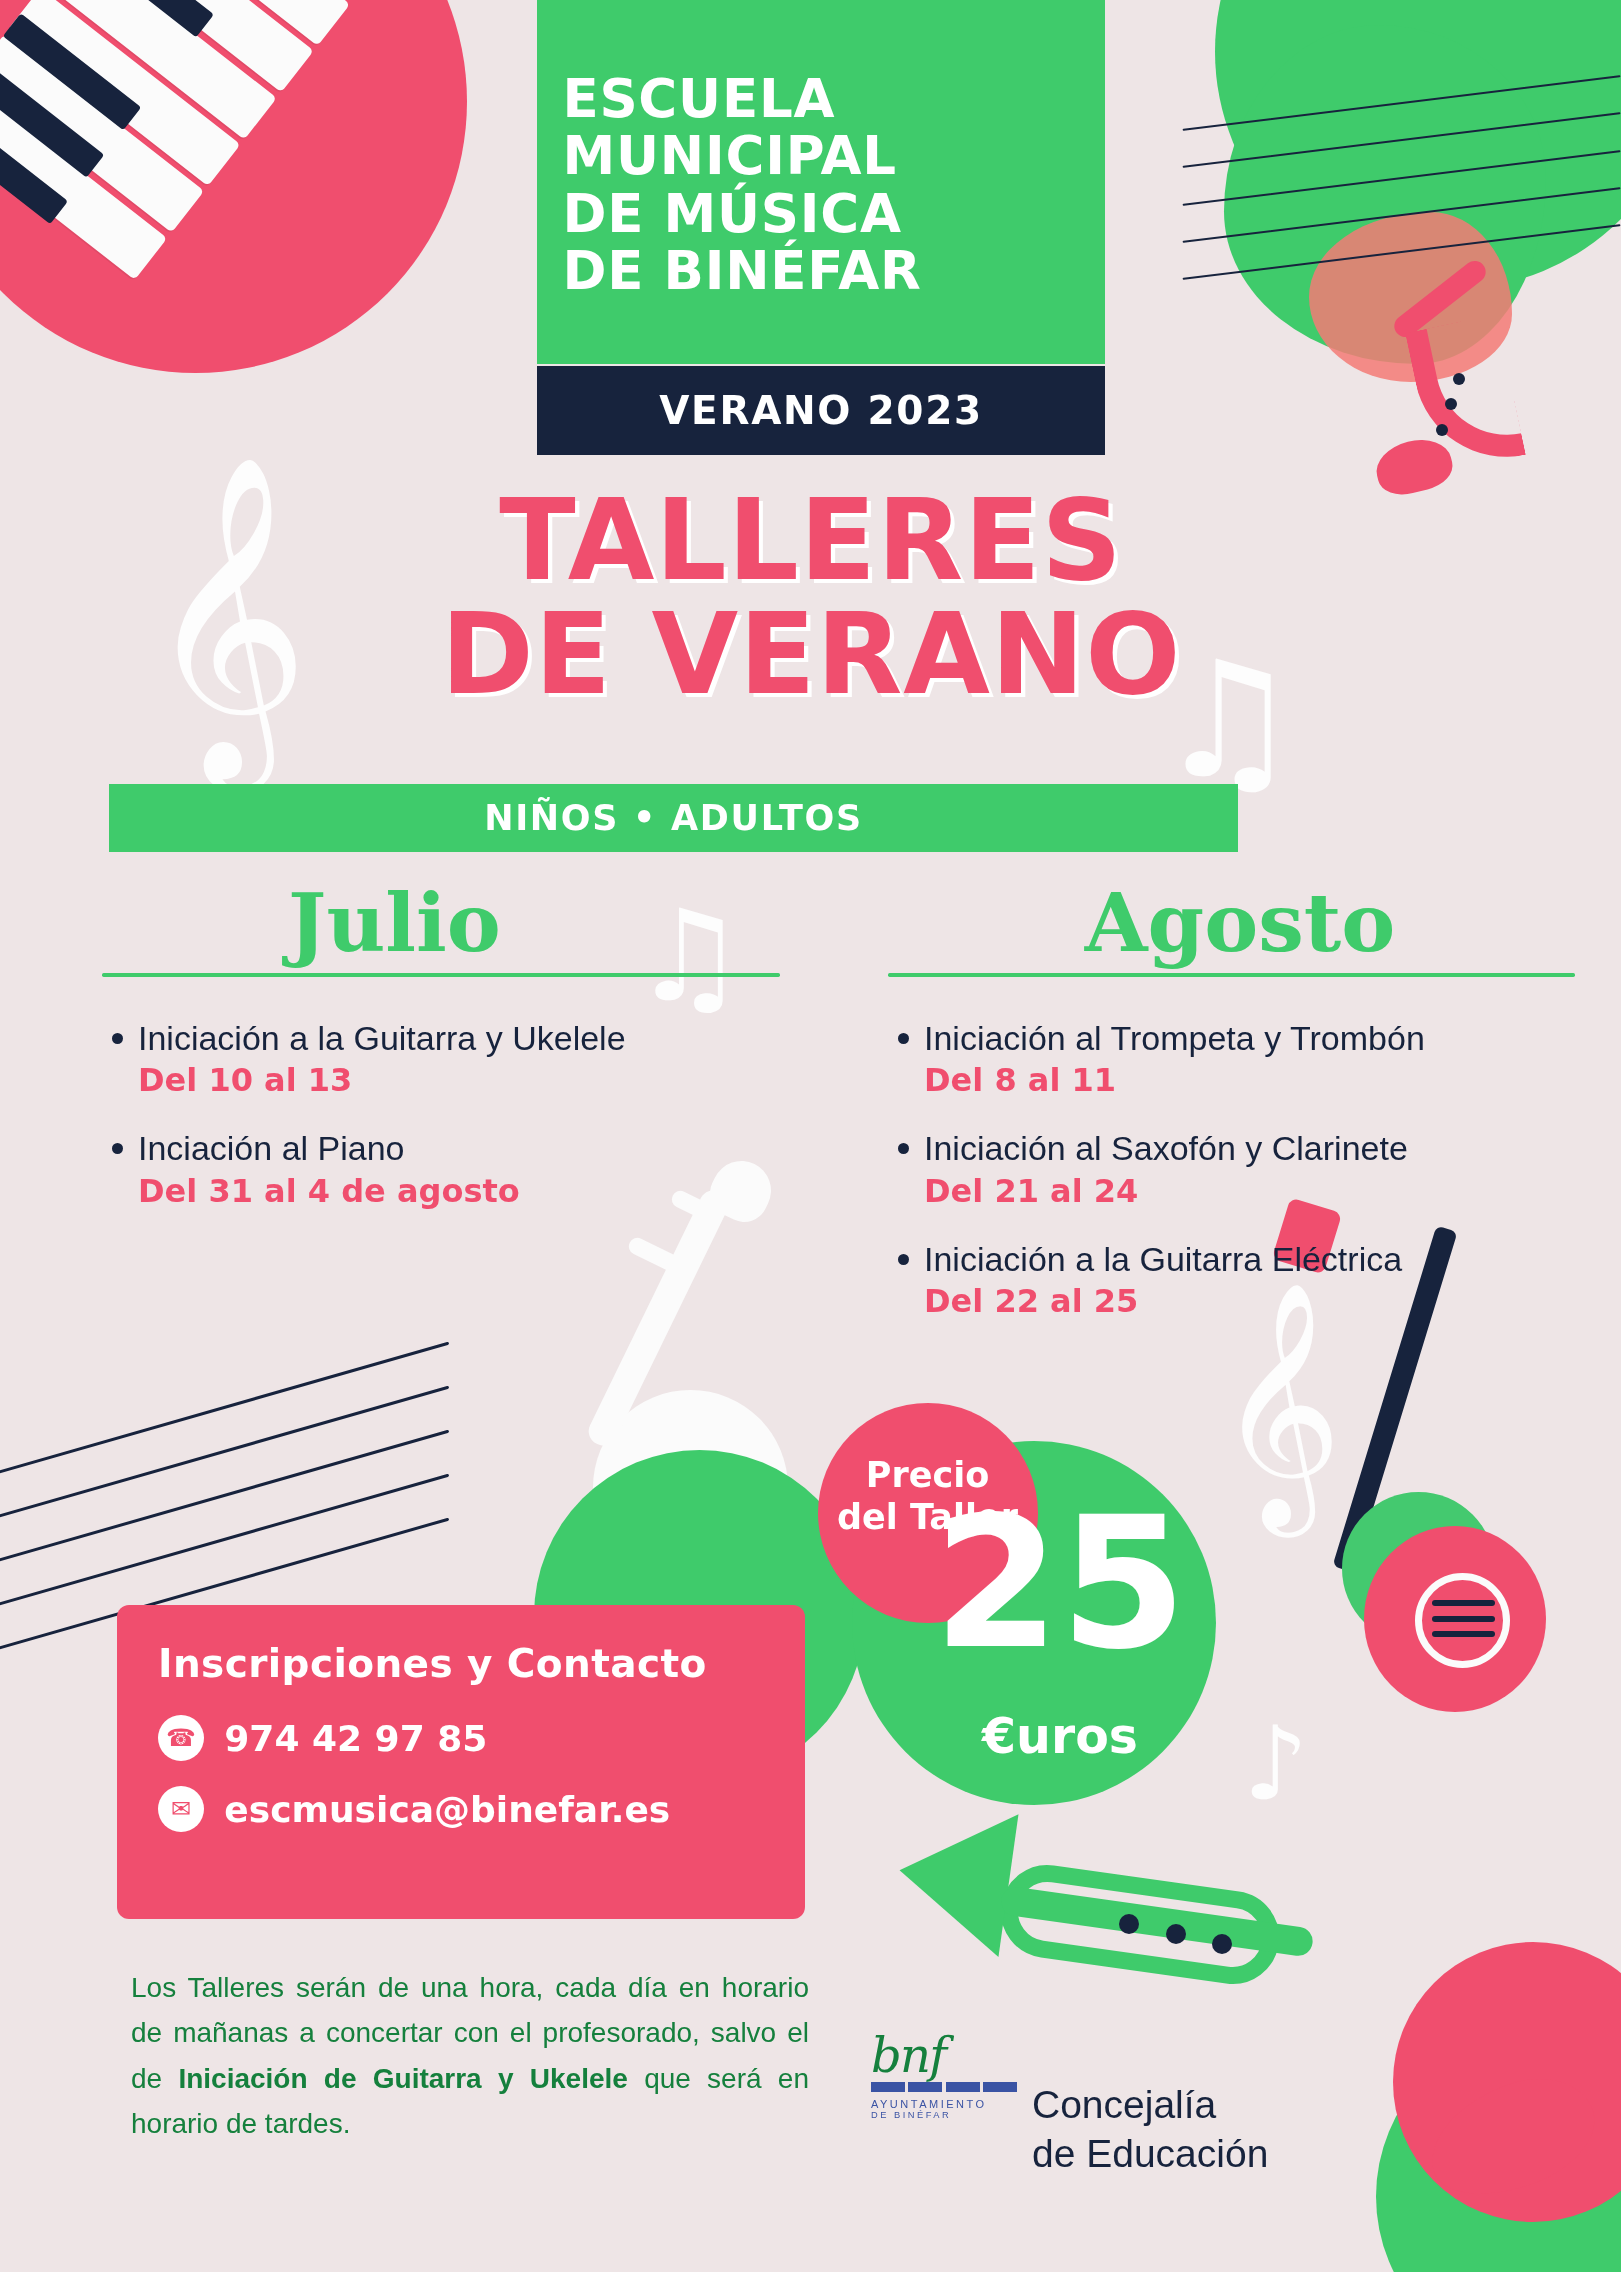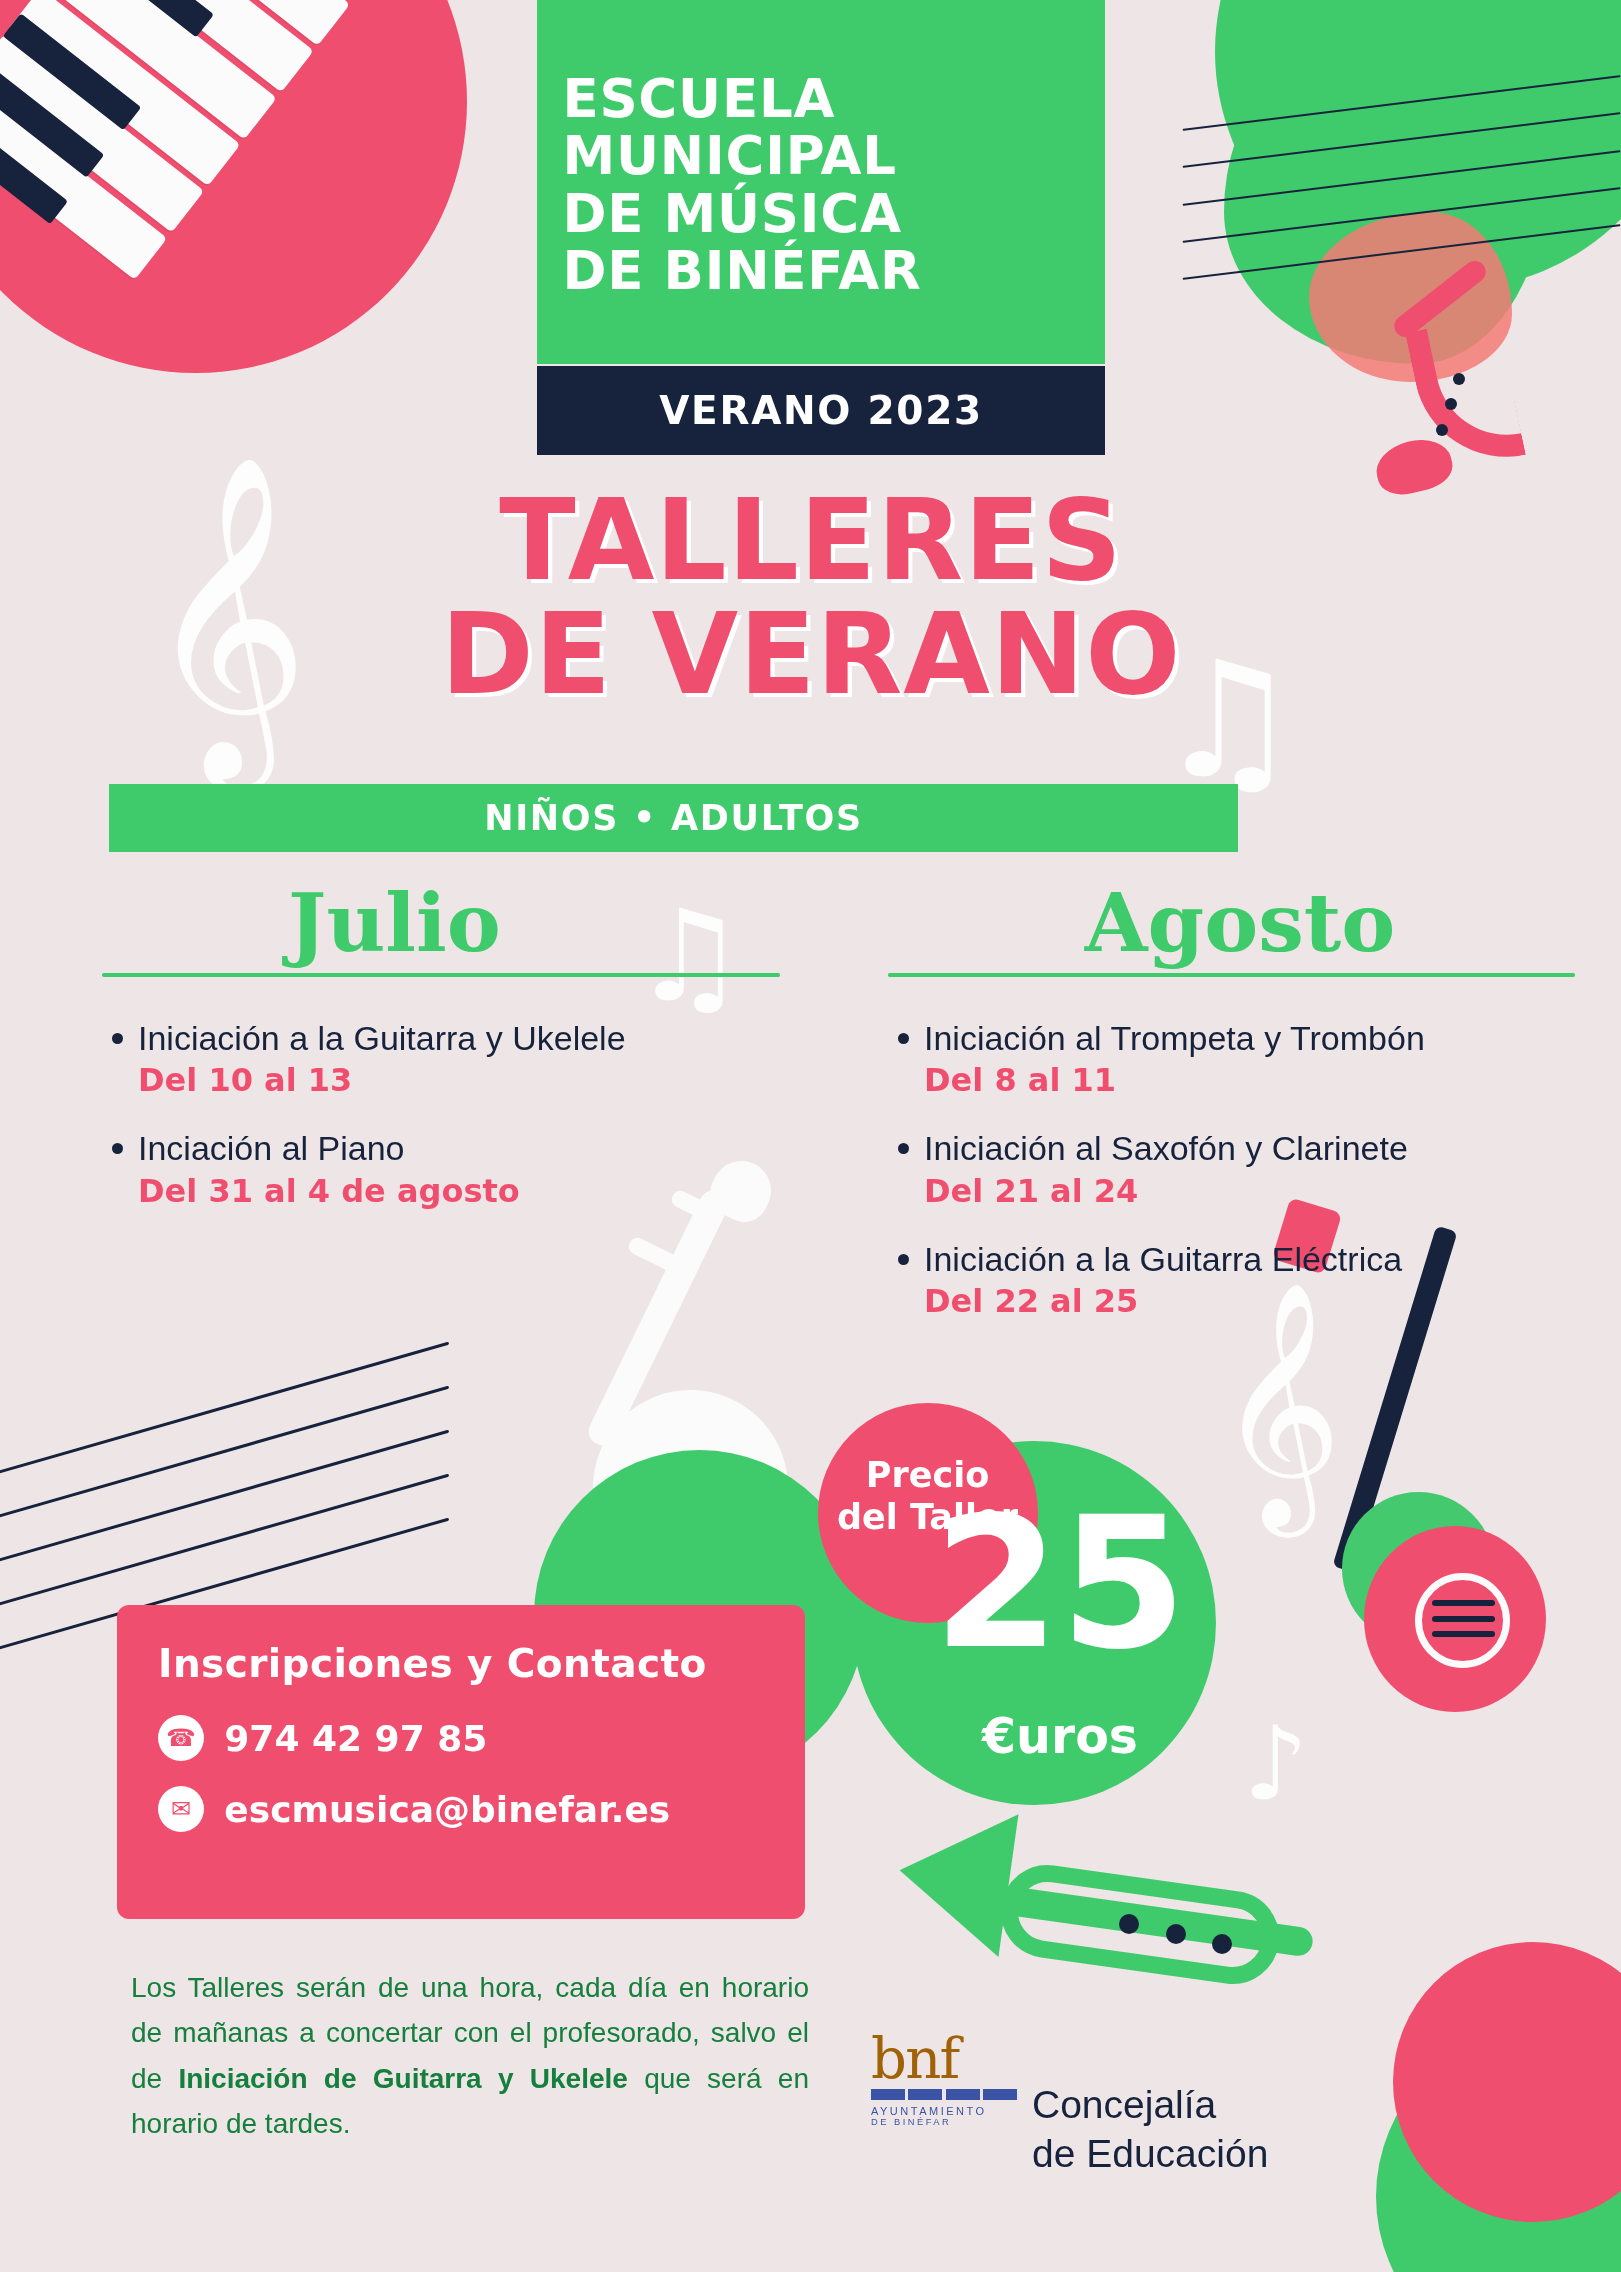--- a/index.html
+++ b/index.html
@@ -335,23 +335,24 @@
   }
   .price-euros {
     position: absolute; left: 920px; top: 1708px; width: 280px;
     text-align: center; color: #ffffff; font-weight: 800; font-size: 49px;
     font-family: "DejaVu Sans", sans-serif;
   }
 
   
   .logo { position: absolute; left: 871px; top: 2034px; width: 161px; }
   .logo-bnf {
-    color: #a16207; font-size: 56px; line-height: .9;
+    color: #15803d; font-size: 48px; line-height: .9;
     font-family: "DejaVu Serif", serif;
     letter-spacing: -1.7px;
+    font-style: italic;
   }
   .logo-bars { display: flex; gap: 3.4px; margin-top: 5.1px; }
   .logo-bars i { display: block; width: 34px; height: 10.2px; background: #3a53a4; }
   .logo-sub {
     color: #3a53a4; font-size: 11px; letter-spacing: 2.5px; margin-top: 5.1px;
     font-family: "Liberation Sans", sans-serif;
   }
   .logo-sub2 {
     color: #3a53a4; font-size: 9.3px; letter-spacing: 2.5px;
     font-family: "Liberation Sans", sans-serif;

